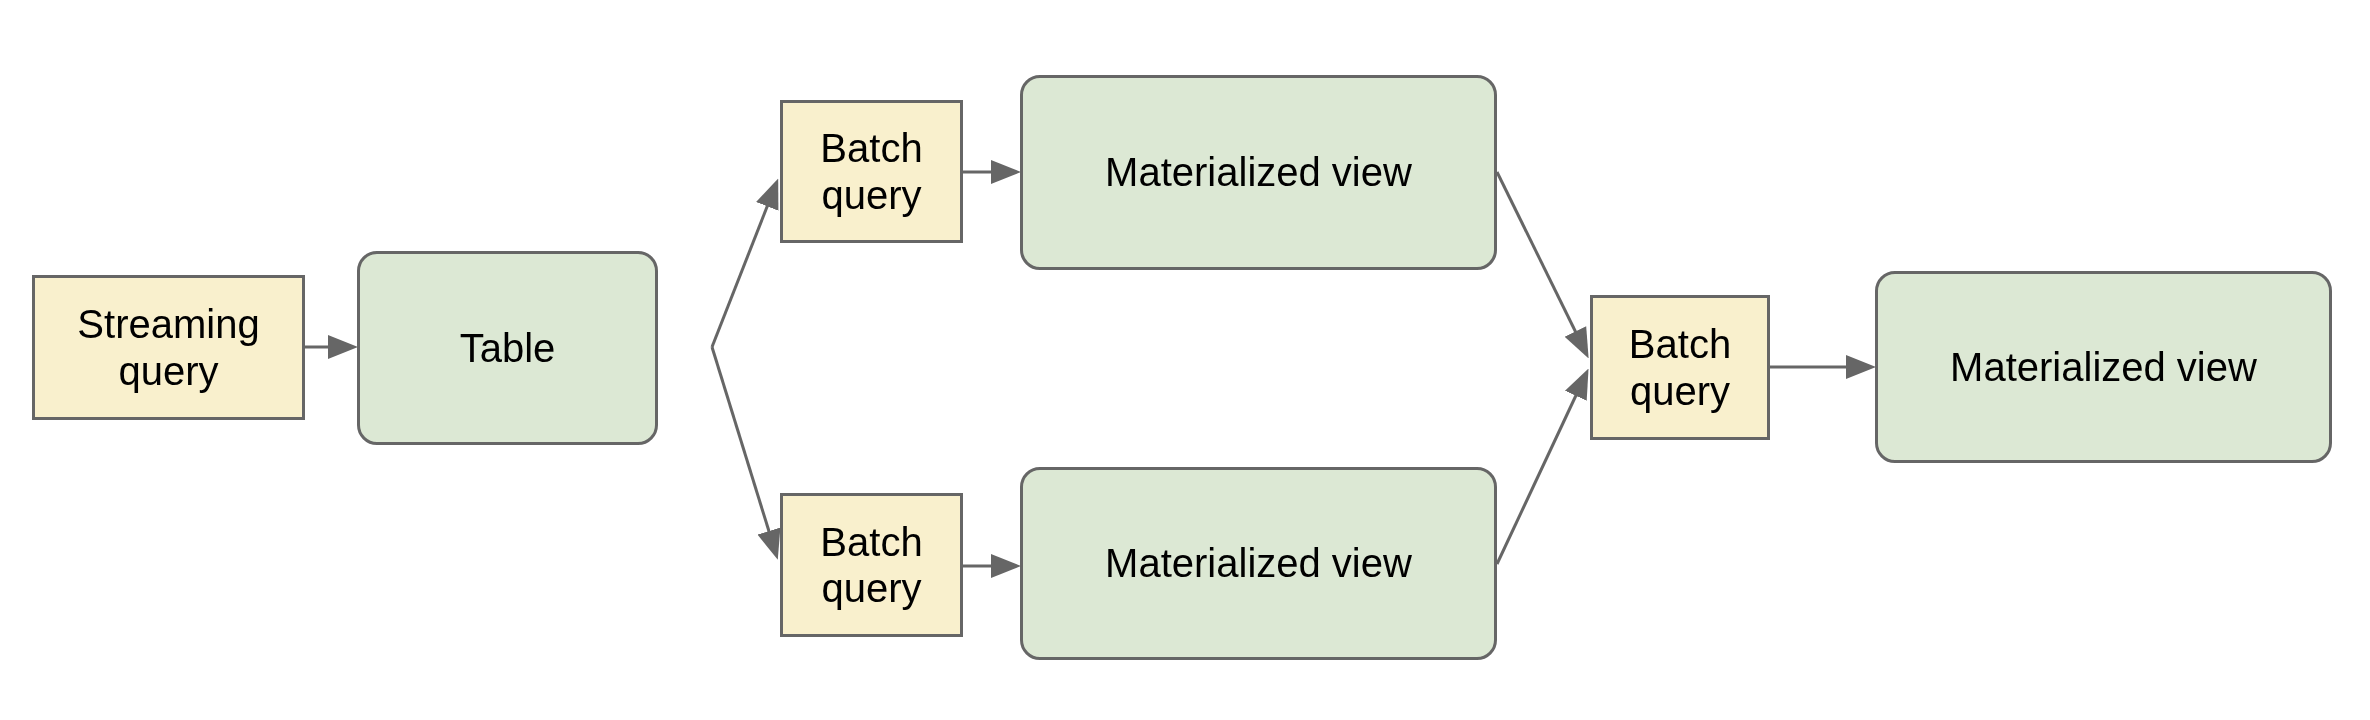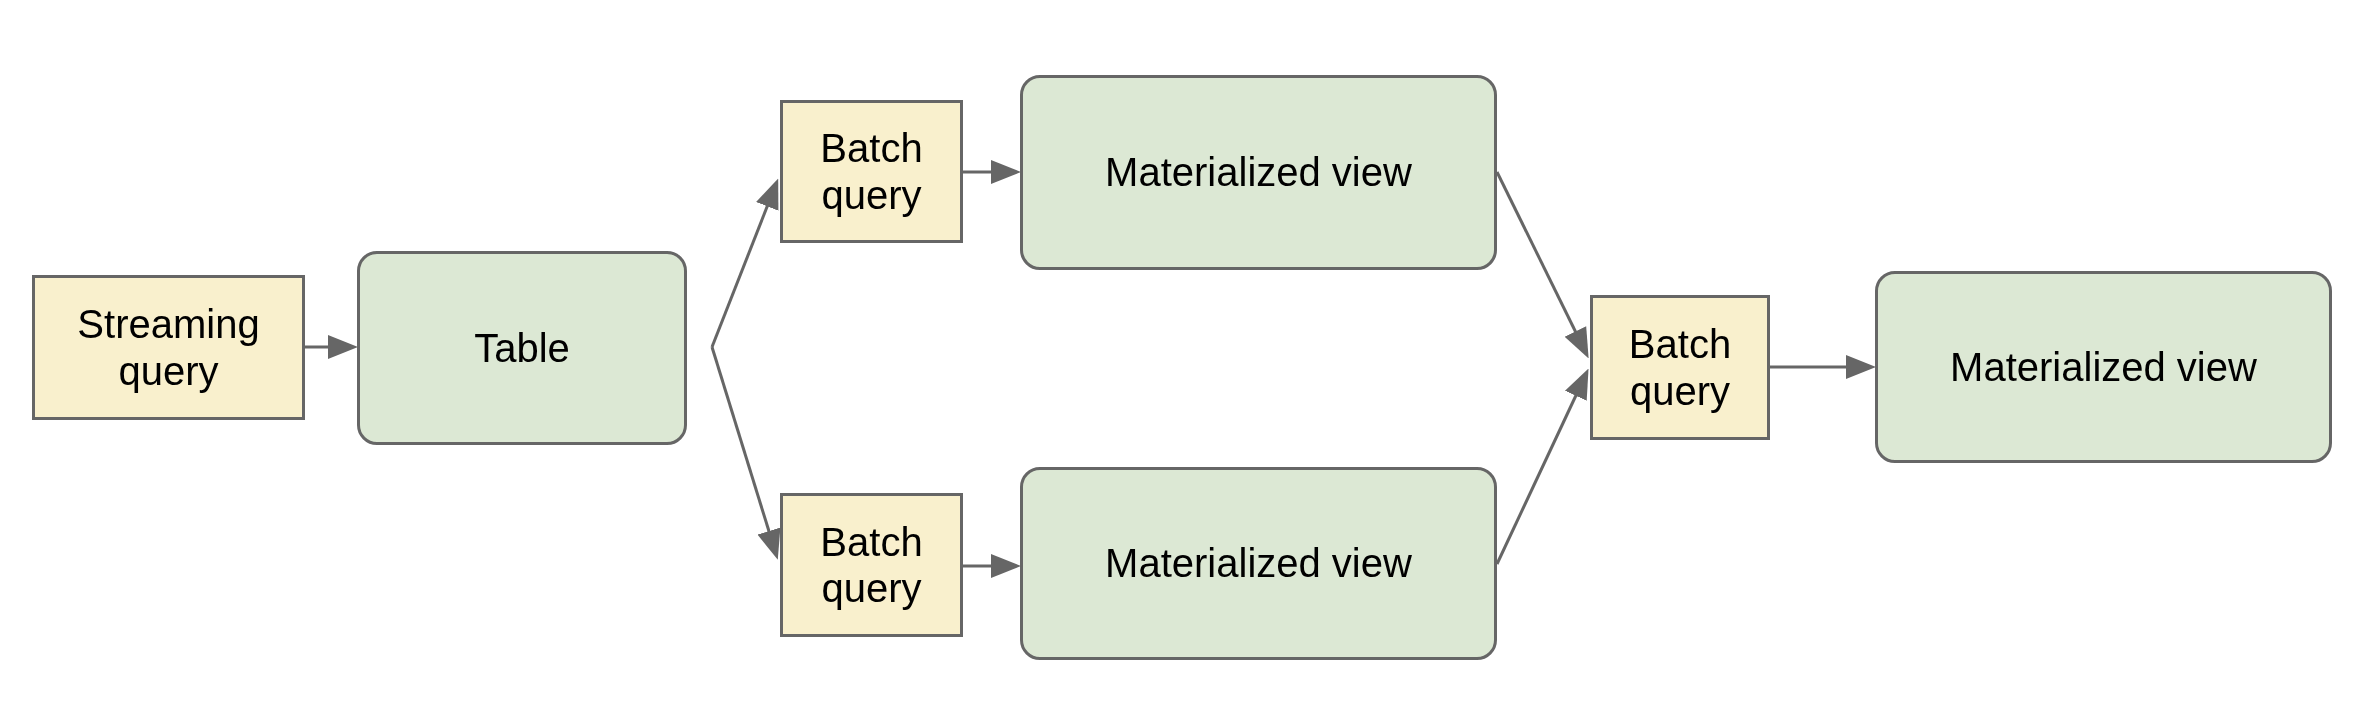--- a/index.html
+++ b/index.html
@@ -59,21 +59,21 @@
         <line x1="963" y1="566" x2="1015" y2="566" stroke="#666666" stroke-width="3" marker-end="url(#arrowhead)"></line>
         <line x1="1497" y1="172" x2="1586" y2="353" stroke="#666666" stroke-width="3" marker-end="url(#arrowhead)"></line>
         <line x1="1497" y1="564" x2="1586" y2="374" stroke="#666666" stroke-width="3" marker-end="url(#arrowhead)"></line>
         <line x1="1770" y1="367" x2="1870" y2="367" stroke="#666666" stroke-width="3" marker-end="url(#arrowhead)"></line>
       </g>
   </svg>
   <div id="node-layer">
       <div class="node shape-rect" style="left: 32px; top: 275px; width: 273px; height: 145px; background: rgb(249, 240, 205); border-color: rgb(102, 102, 102); color: rgb(0, 0, 0); align-items: center;">
         <span class="node-label">Streaming query</span>
       </div>
-      <div class="node shape-rounded" style="left: 357px; top: 251px; width: 330px; height: 194px; background: rgb(220, 232, 212); border-color: rgb(102, 102, 102); color: rgb(0, 0, 0);">
+      <div class="node shape-rounded" style="left: 357px; top: 251px; width: 301px; height: 194px; background: rgb(220, 232, 212); border-color: rgb(102, 102, 102); color: rgb(0, 0, 0);">
         <span class="node-label">Table</span>
       </div>
       <div class="node shape-rect" style="left: 780px; top: 100px; width: 183px; height: 143px; background: rgb(249, 240, 205); border-color: rgb(102, 102, 102); color: rgb(0, 0, 0);">
         <span class="node-label">Batch query</span>
       </div>
       <div class="node shape-rounded" style="left: 1020px; top: 75px; width: 477px; height: 195px; background: rgb(220, 232, 212); border-color: rgb(102, 102, 102); color: rgb(0, 0, 0);">
         <span class="node-label">Materialized view</span>
       </div>
       <div class="node shape-rect" style="left: 780px; top: 493px; width: 183px; height: 144px; background: rgb(249, 240, 205); border-color: rgb(102, 102, 102); color: rgb(0, 0, 0);">
         <span class="node-label">Batch query</span>

